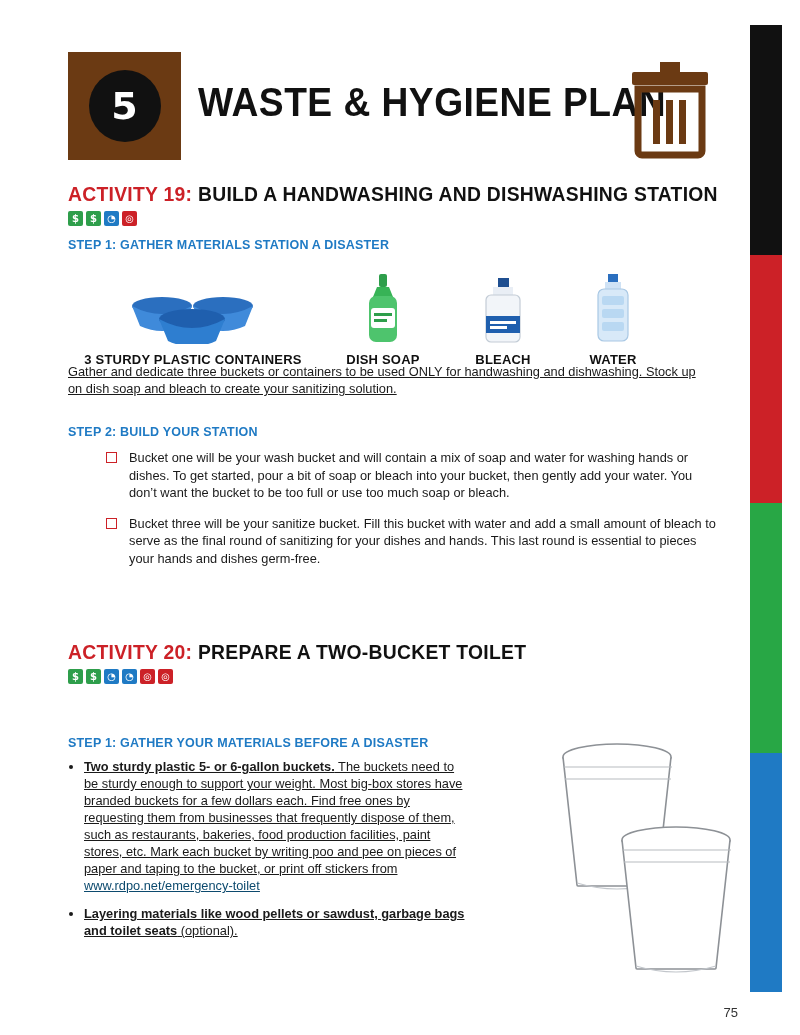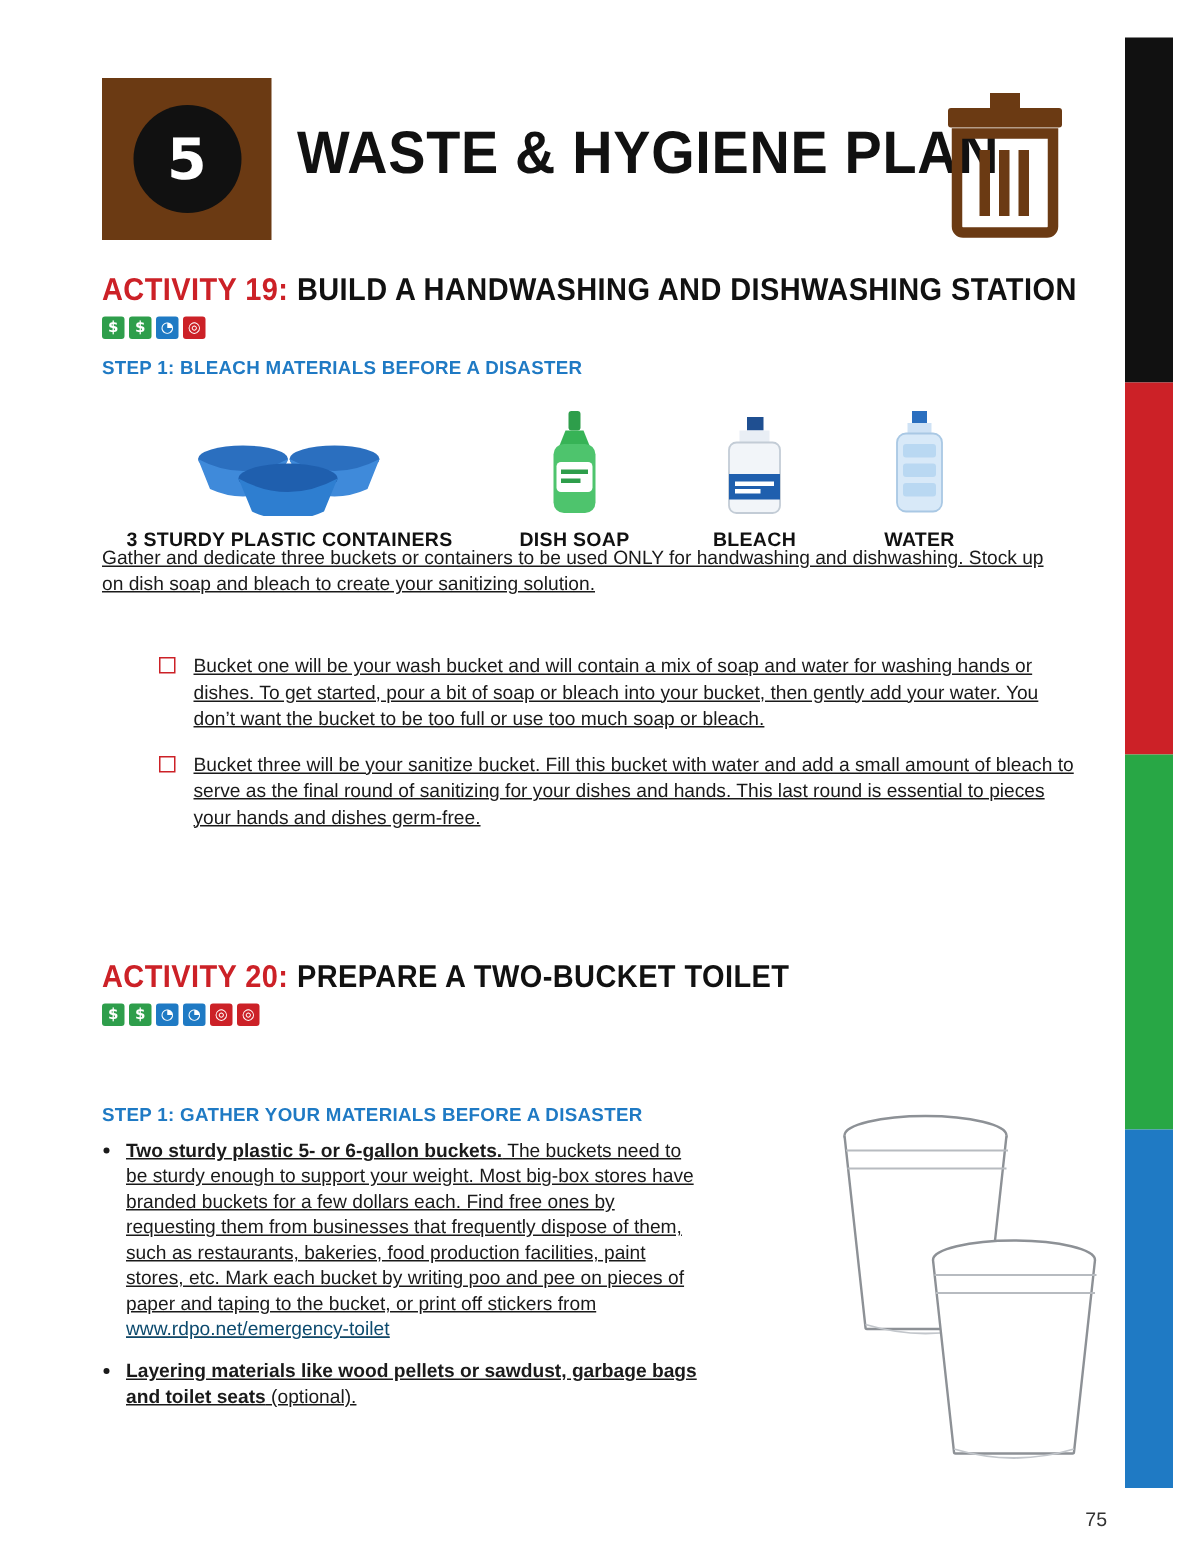--- a/index.html
+++ b/index.html
@@ -138,21 +138,20 @@
     color: #111111;
   }
 
   
   .check-list { margin-top: 10px; }
   .check-item {
     display: flex;
     gap: 12px;
     margin-bottom: 13px;
     padding-left: 38px;
-    text-decoration: underline;
   }
   .checkbox {
     flex: 0 0 auto;
     width: 11px; height: 11px;
     border: 1.3px solid #cc2127;
     margin-top: 3px;
     background: #fff;
   }
   .check-text { font-size: 12.8px; line-height: 17.5px; }
 
@@ -214,21 +213,21 @@
   </div>
   <div class="badges">
     <span class="badge money">$</span>
     <span class="badge money">$</span>
     <span class="badge time">◔</span>
     <span class="badge goal">◎</span>
   </div>
 </div>
 
 <div class="content" style="top:238px;">
-  <div class="step-head">STEP 1: BLEACH MATERIALS BEFORE A DISASTER</div>
+  <div class="step-head">STEP 1: GATHER MATERIALS STATION A DISASTER</div>
 </div>
 
 <div class="content" style="top:260px;">
   <div class="supplies">
     <div class="supply" style="width:250px;">
       <div class="art">
         <svg width="150" height="55" viewBox="0 0 150 55">
           <ellipse cx="44" cy="17" rx="30" ry="9" fill="#2b6fbf"></ellipse>
           <path d="M14 17 q30 16 60 0 l-8 20 q-22 10 -44 0 z" fill="#3f8ada"></path>
           <ellipse cx="105" cy="17" rx="30" ry="9" fill="#2b6fbf"></ellipse>
@@ -282,20 +281,21 @@
       <div class="cap">WATER</div>
     </div>
   </div>
 </div>
 
 <div class="content" style="top:363px; width:645px;">
   <p class="body">Gather and dedicate three buckets or containers to be used ONLY for handwashing and dishwashing. Stock up on dish soap and bleach to create your sanitizing solution.</p>
 </div>
 
 <div class="content" style="top:425px; width:650px;">
+  <div class="step-head">STEP 2: BUILD YOUR STATION</div>
   <div class="check-list">
     <div class="check-item">
       <span class="checkbox"></span>
       <span class="check-text">Bucket one will be your wash bucket and will contain a mix of soap and water for washing hands or dishes. To get started, pour a bit of soap or bleach into your bucket, then gently add your water. You don’t want the bucket to be too full or use too much soap or bleach.</span>
     </div>
     <div class="check-item">
       <span class="checkbox"></span>
       <span class="check-text">Bucket three will be your sanitize bucket. Fill this bucket with water and add a small amount of bleach to serve as the final round of sanitizing for your dishes and hands. This last round is essential to pieces your hands and dishes germ-free.</span>
     </div>
   </div>

